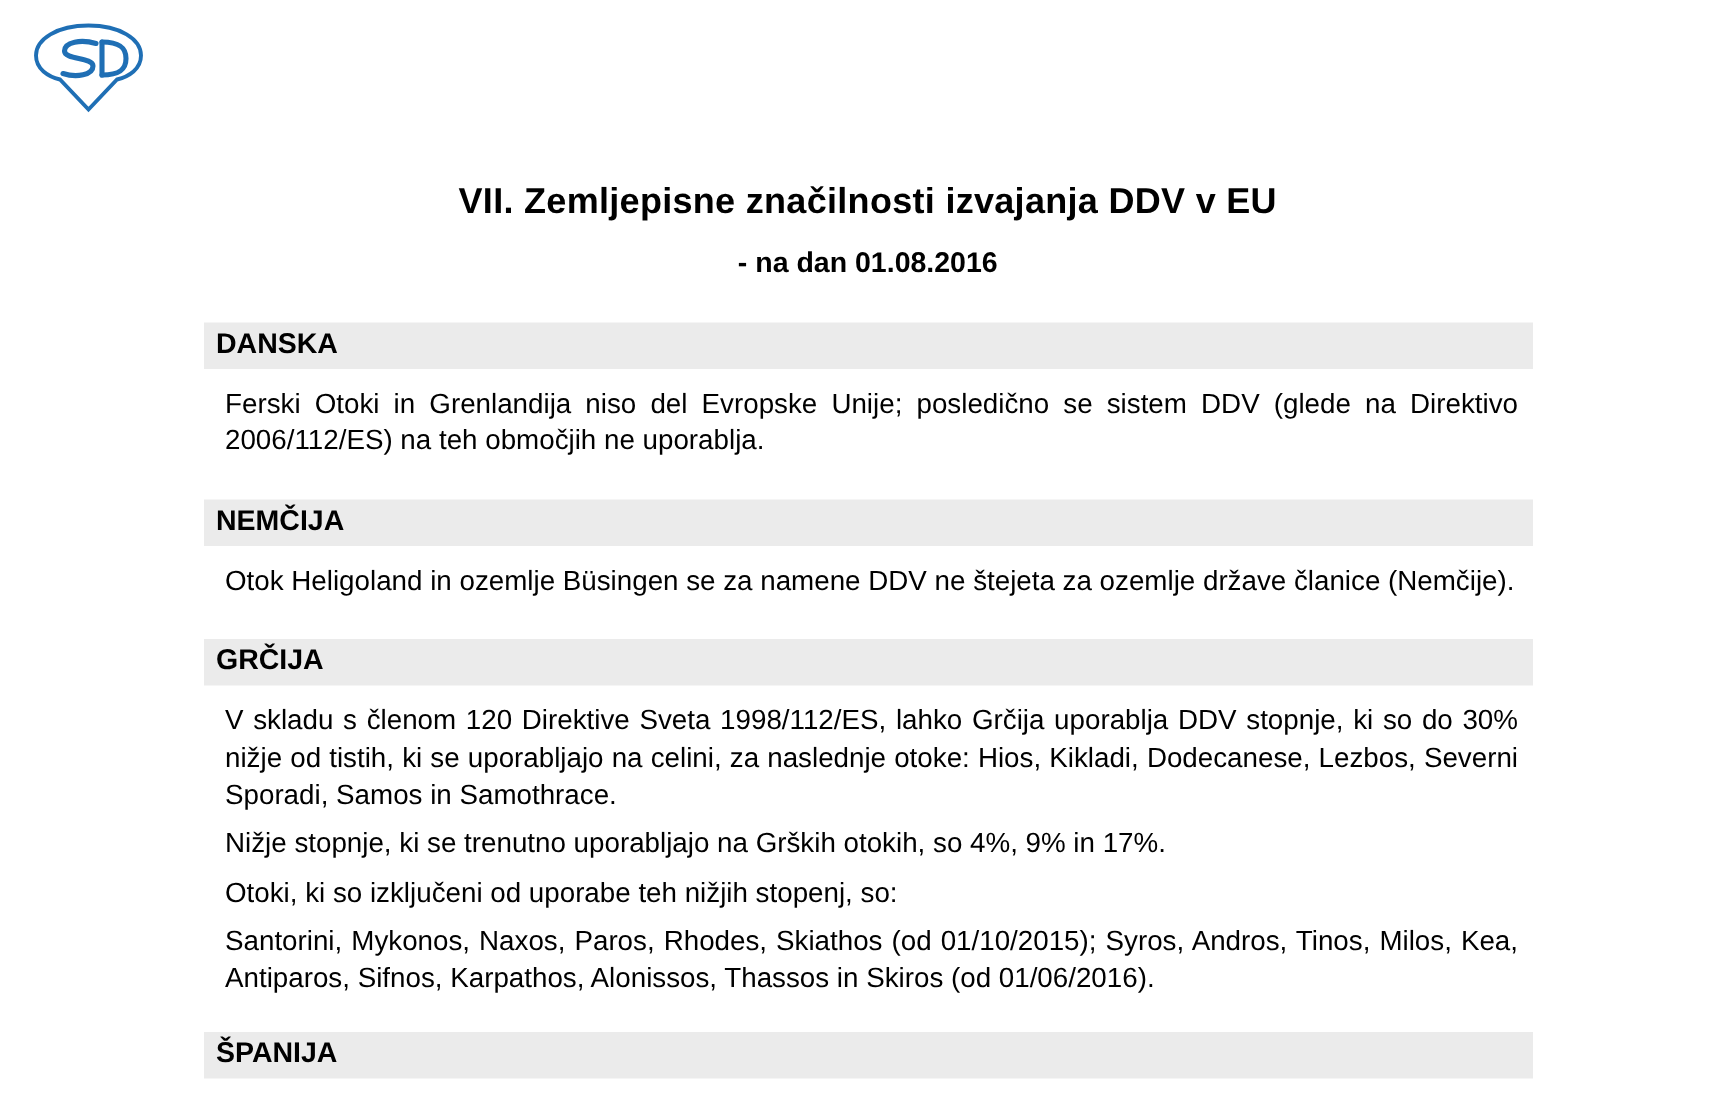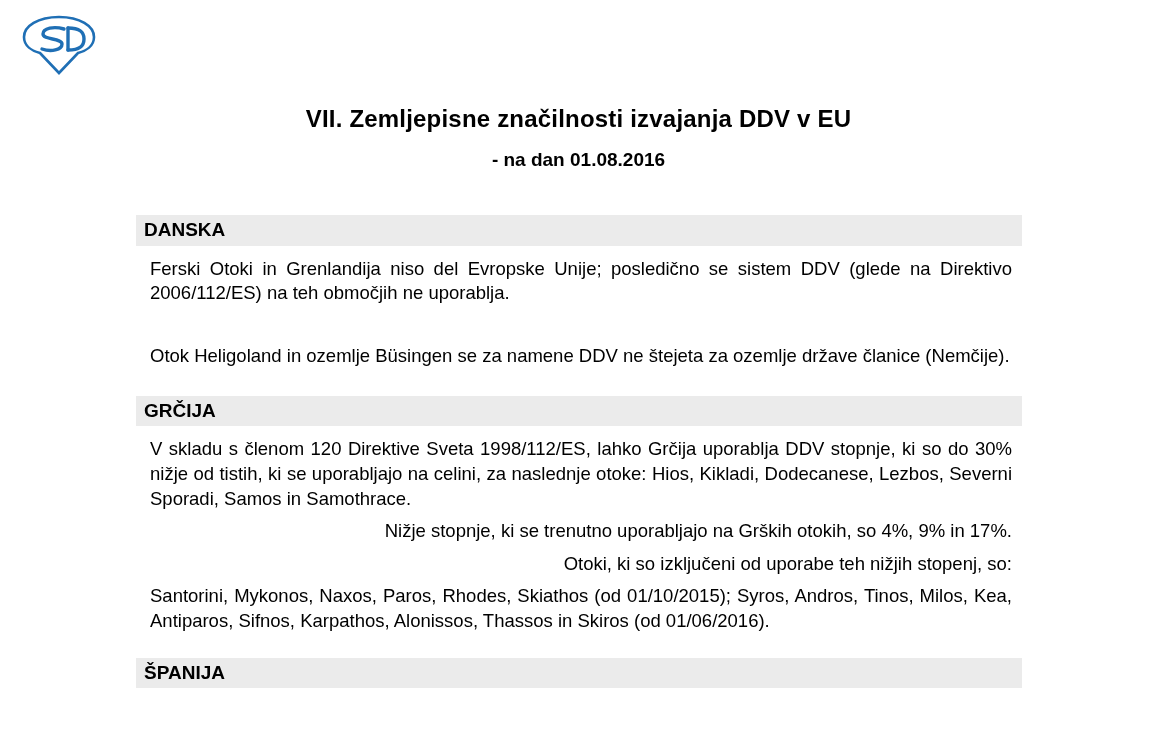--- a/index.html
+++ b/index.html
@@ -22,21 +22,21 @@
     left: 18px;
     top: 14px;
     width: 82px;
     height: 62px;
   }
 
   
   .title-block {
     position: absolute;
     left: 0;
-    top: 104px;
+    top: 120px;
     width: 1157px;
     text-align: center;
   }
   .title-main {
     font-size: 24px;
     font-weight: bold;
     letter-spacing: 0.2px;
     line-height: 1.25;
   }
   .title-sub {
@@ -69,21 +69,21 @@
     font-size: 18.5px;
     line-height: 1.33;
     padding: 3px 2px 0 6px;
     text-align: justify;
     box-sizing: border-box;
   }
   .section-body p {
     margin: 8px;
     padding: 0;
   }
-  .section-body p.nojust { text-align: right; }
+  .section-body p.nojust { text-align: left; }
 
   .gap { height: 19px; }
   .gap-sm { height: 16px; }
 </style>
 </head>
 <body>
 
 <div class="logo">
   <svg width="82" height="62" viewBox="0 0 82 62" xmlns="http://www.w3.org/2000/svg">
     <g fill="none" stroke="#1f6fb5" stroke-width="2.6">
@@ -106,20 +106,21 @@
 
   <div class="section">
     <div class="section-head">DANSKA</div>
     <div class="section-body">
       <p>Ferski Otoki in Grenlandija niso del Evropske Unije; posledično se sistem DDV (glede na Direktivo 2006/112/ES) na teh območjih ne uporablja.</p>
     </div>
   </div>
   <div class="gap"></div>
 
   <div class="section">
+    <div class="section-head">NEMČIJA</div>
     <div class="section-body">
       <p>Otok Heligoland in ozemlje Büsingen se za namene DDV ne štejeta za ozemlje države članice (Nemčije).</p>
     </div>
   </div>
   <div class="gap"></div>
 
   <div class="section">
     <div class="section-head">GRČIJA</div>
     <div class="section-body">
       <p>V skladu s členom 120 Direktive Sveta 1998/112/ES, lahko Grčija uporablja DDV stopnje, ki so do 30% nižje od tistih, ki se uporabljajo na celini, za naslednje otoke: Hios, Kikladi, Dodecanese, Lezbos, Severni Sporadi, Samos in Samothrace.</p>

